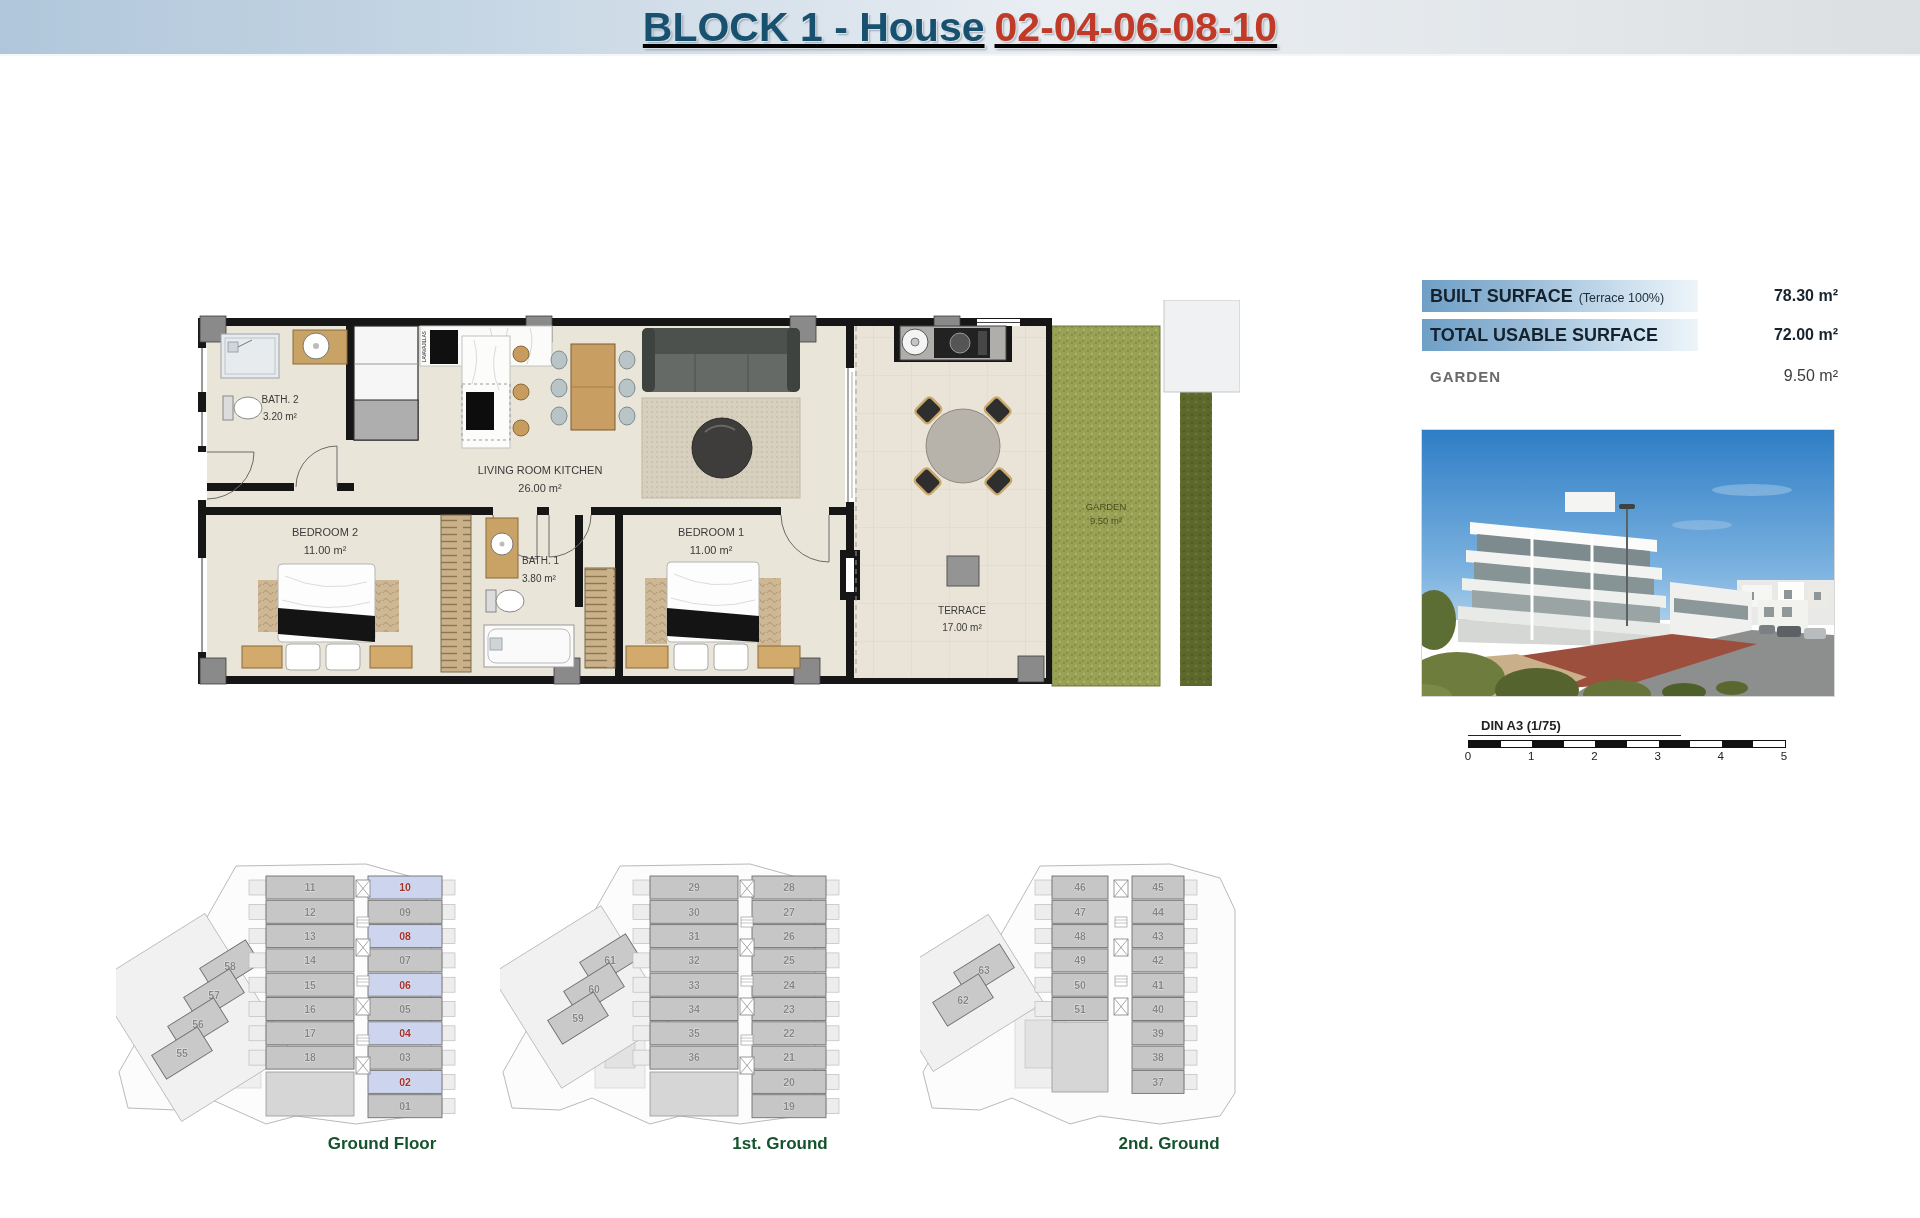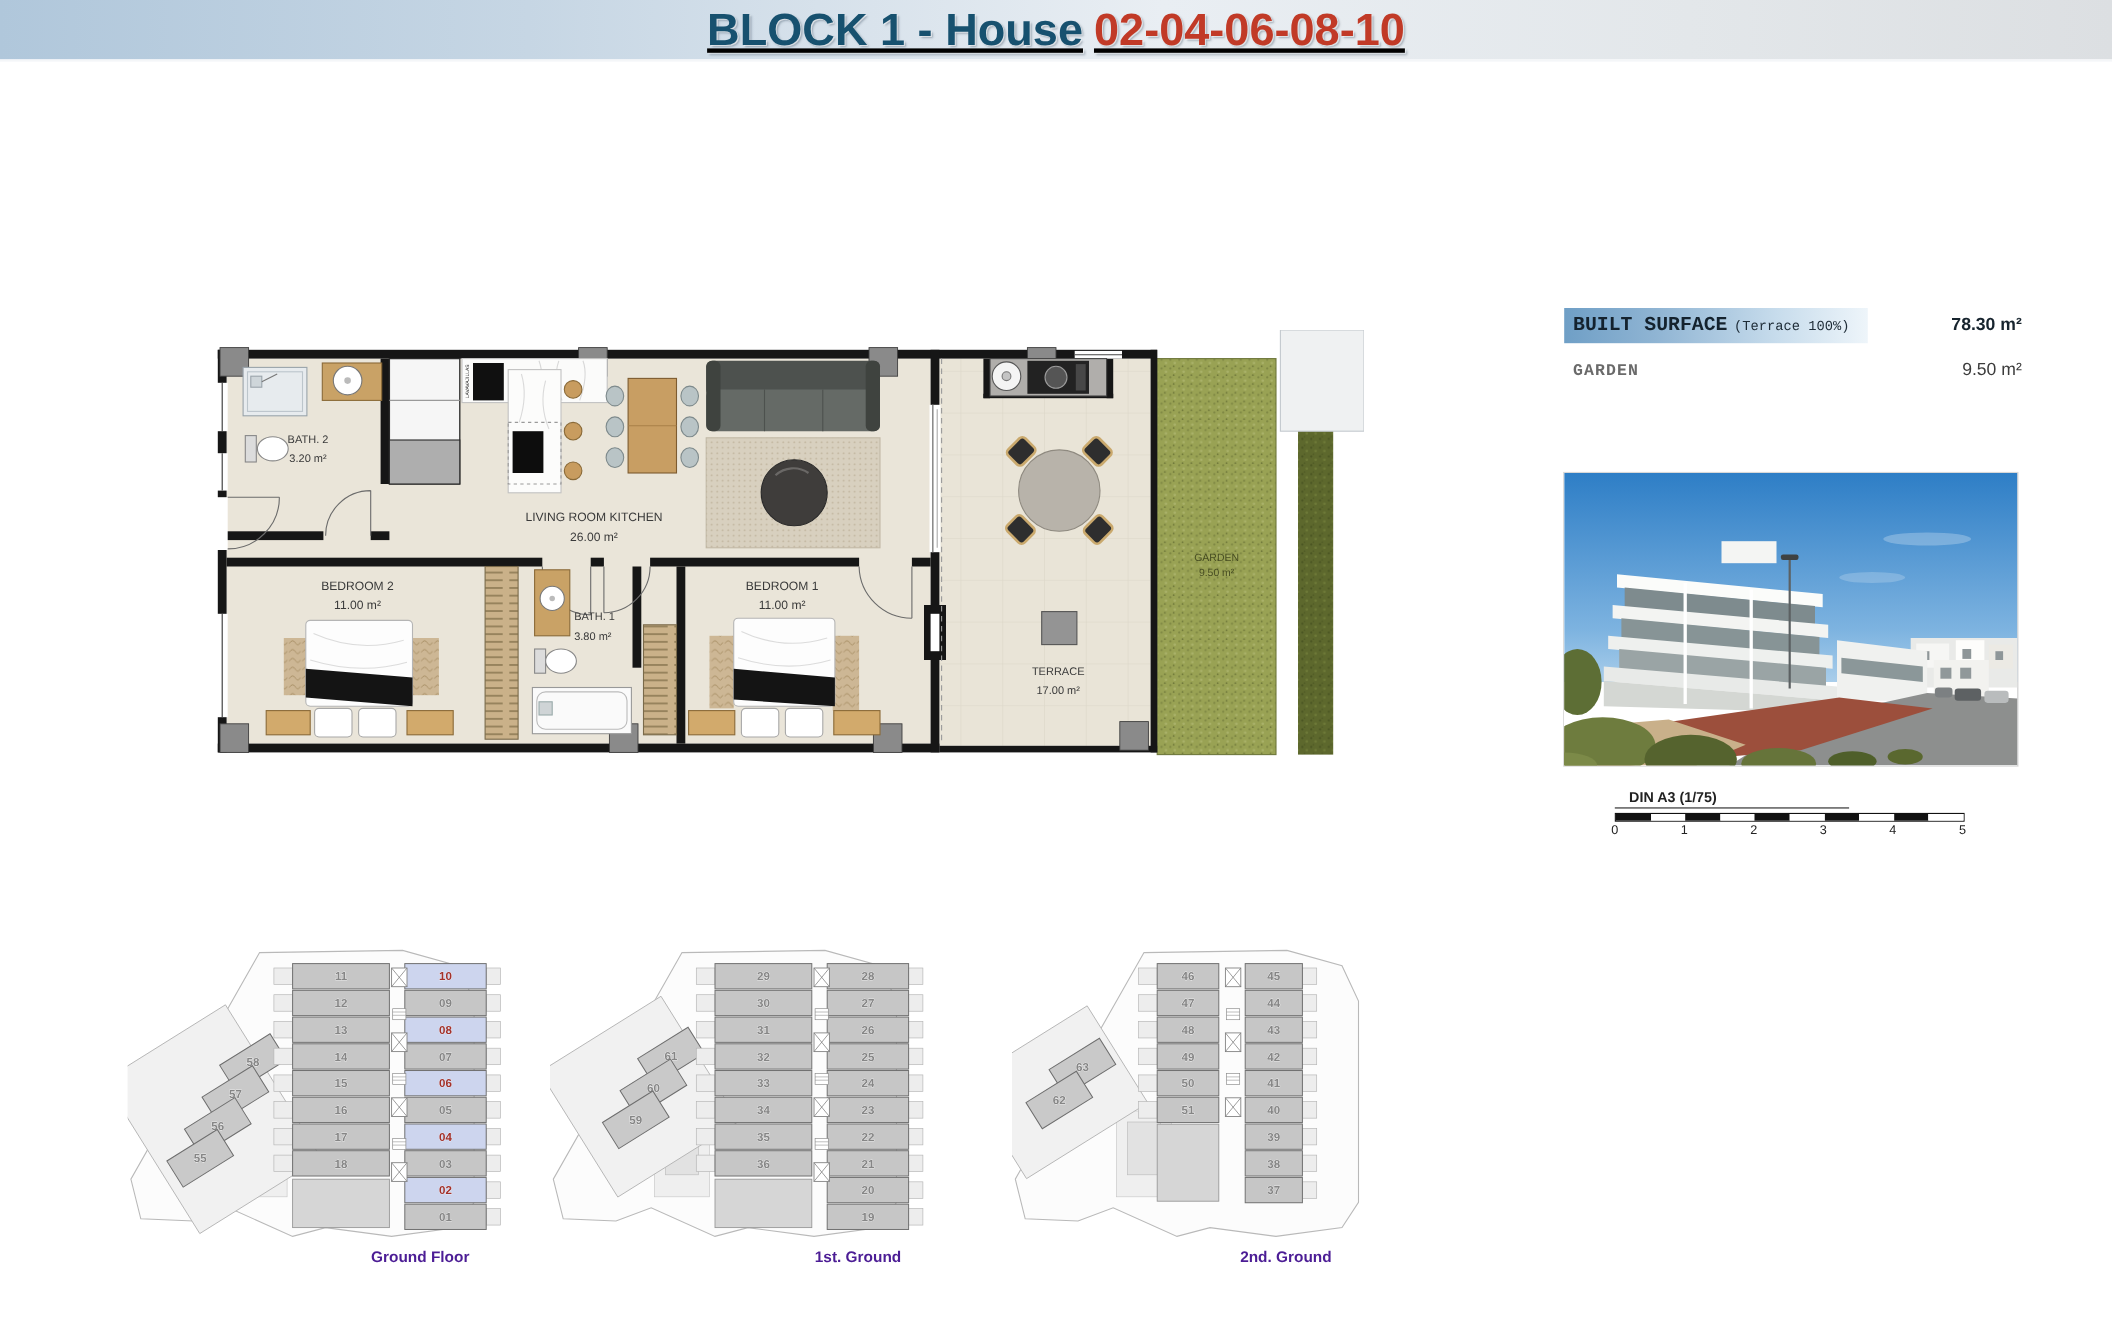--- a/index.html
+++ b/index.html
@@ -23,21 +23,21 @@
   .t-red{color:#c13a27;margin-left:10px;}
   
   .plan-main{position:absolute;left:190px;top:300px;width:1050px;height:400px;}
   
   .surface{position:absolute;left:1422px;top:280px;width:418px;}
   .srow{position:relative;height:32px;display:flex;align-items:center;margin-bottom:7px;}
   .srow .bar{
     position:absolute;left:0;top:0;bottom:0;width:276px;
     background:linear-gradient(90deg,#6f9fc6 0%,#8fb4d3 30%,#c7dcec 70%,#eef5fa 100%);
   }
-  .srow .lbl{position:relative;z-index:1;font-size:18px;font-weight:700;color:#14222e;padding-left:8px;white-space:nowrap;font-family:Liberation Mono, monospace;}
+  .srow .lbl{position:relative;z-index:1;font-size:18px;font-weight:700;color:#14222e;padding-left:8px;white-space:nowrap;}
   .srow .note{font-size:12.5px;font-weight:400;color:#1d2b36;margin-left:6px;}
   .srow .val{position:relative;z-index:1;margin-left:auto;font-size:16px;font-weight:700;color:#17242e;padding-right:2px;}
   .srow.plain{height:26px;margin-top:12px;}
   .srow.plain .lbl{font-size:15px;font-weight:700;color:#6a6a6a;letter-spacing:1px;}
   .srow.plain .val{font-size:16px;font-weight:400;color:#3c3c3c;}
   
   .photo{position:absolute;left:1422px;top:430px;width:412px;height:266px;box-shadow:0 0 0 1px #d8d8d8;}
   
   .scalebar{position:absolute;left:1468px;top:716px;width:318px;}
   .sb-label{font-size:13px;font-weight:700;color:#222;border-bottom:1.5px solid #222;display:inline-block;padding-bottom:2px;width:200px;padding-left:13px;}
@@ -45,21 +45,21 @@
   .sb-bar div{flex:1;}
   .sb-bar div:nth-child(odd){background:#111;}
   .sb-bar div:nth-child(even){background:#fff;}
   .sb-nums{position:relative;height:14px;margin-top:2px;font-size:11.5px;color:#222;}
   .sb-nums span{position:absolute;transform:translateX(-50%);}
   
   .miniplan{position:absolute;width:340px;height:290px;}
   #mp0{left:116px;top:860px;}
   #mp1{left:500px;top:860px;}
   #mp2{left:920px;top:860px;}
-  .floor-label{position:absolute;width:220px;text-align:center;font-size:14px;font-weight:700;color:#4c1d95;}
+  .floor-label{position:absolute;width:220px;text-align:center;font-size:17px;font-weight:700;color:#14532d;}
   #fl0{left:272px;top:1134px;}
   #fl1{left:670px;top:1134px;}
   #fl2{left:1059px;top:1134px;}
   text{font-family:"Liberation Sans", sans-serif;}
 </style>
 </head>
 <body>
 
 <header class="topbar">
   <h1><span class="t-blue">BLOCK 1 - House</span><span class="t-red">02-04-06-08-10</span></h1>
@@ -284,20 +284,25 @@
   <text x="916" y="210" font-size="9.5" fill="#474d22" text-anchor="middle">GARDEN</text>
   <text x="916" y="224" font-size="9.5" fill="#474d22" text-anchor="middle">9.50 m²</text>
 </svg>
 </div>
 
 <div class="surface">
   <div class="srow">
     <div class="bar"></div>
     <span class="lbl"><span>BUILT SURFACE</span><span class="note">(Terrace 100%)</span></span>
     <span class="val">78.30 m²</span>
+  </div>
+  <div class="srow">
+    <div class="bar"></div>
+    <span class="lbl">TOTAL USABLE SURFACE</span>
+    <span class="val">72.00 m²</span>
   </div>
   <div class="srow plain">
     <span class="lbl">GARDEN</span>
     <span class="val">9.50 m²</span>
   </div>
 </div>
 
 <div class="photo">
 <svg width="412" height="266" viewBox="0 0 412 266">
   <defs>

